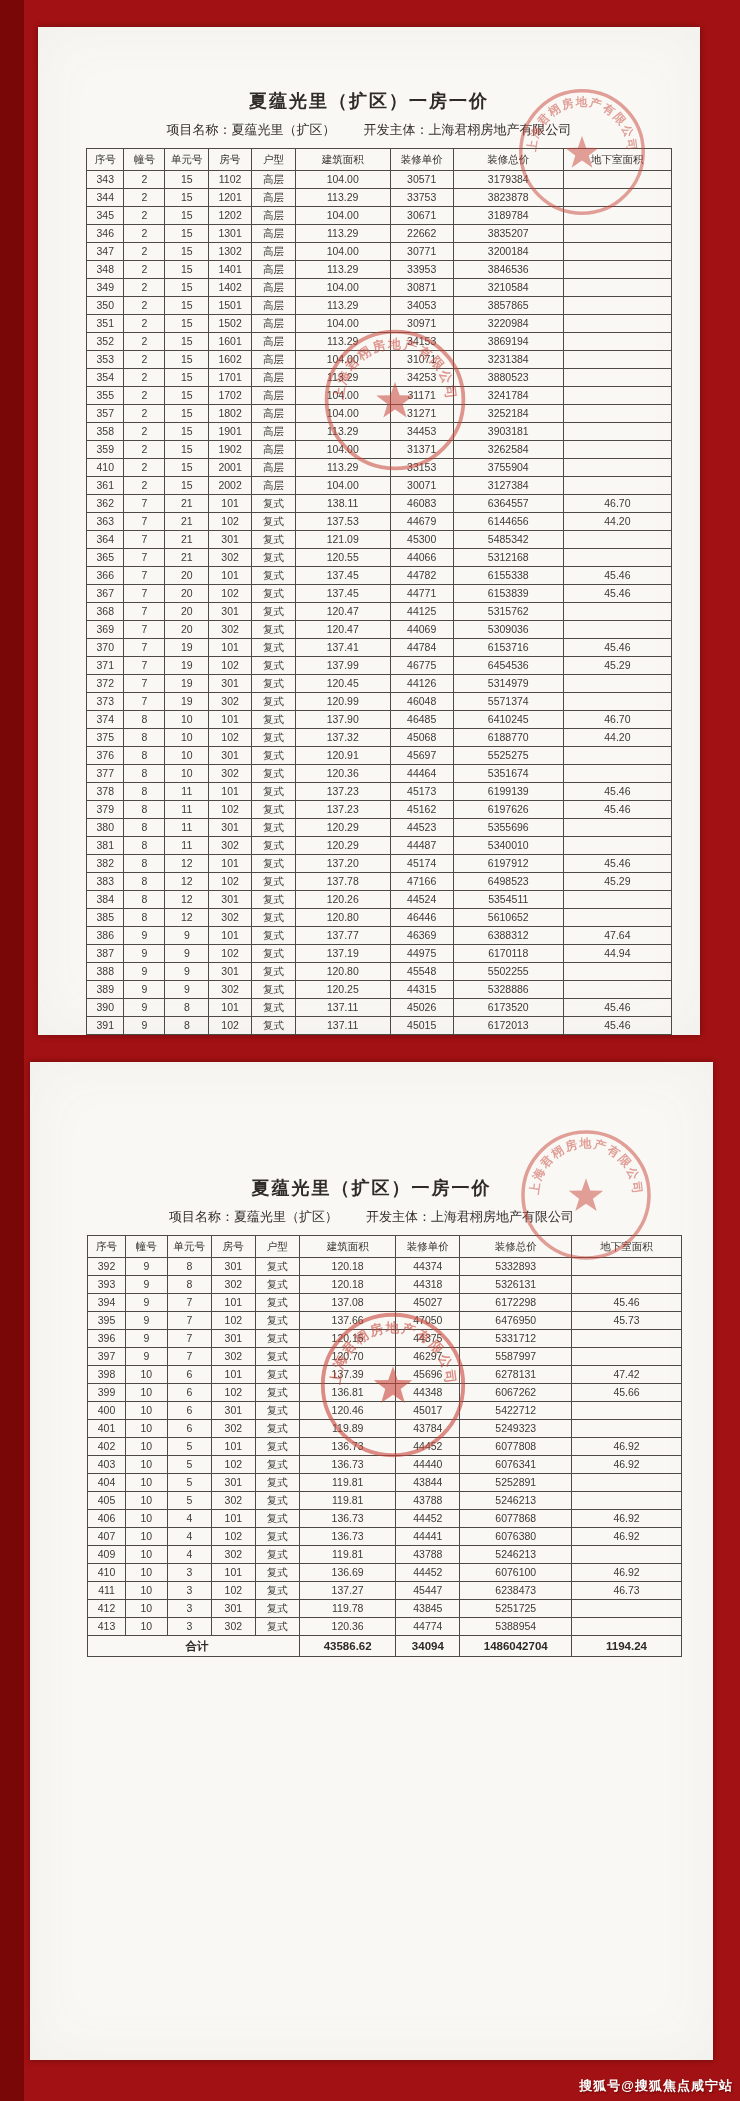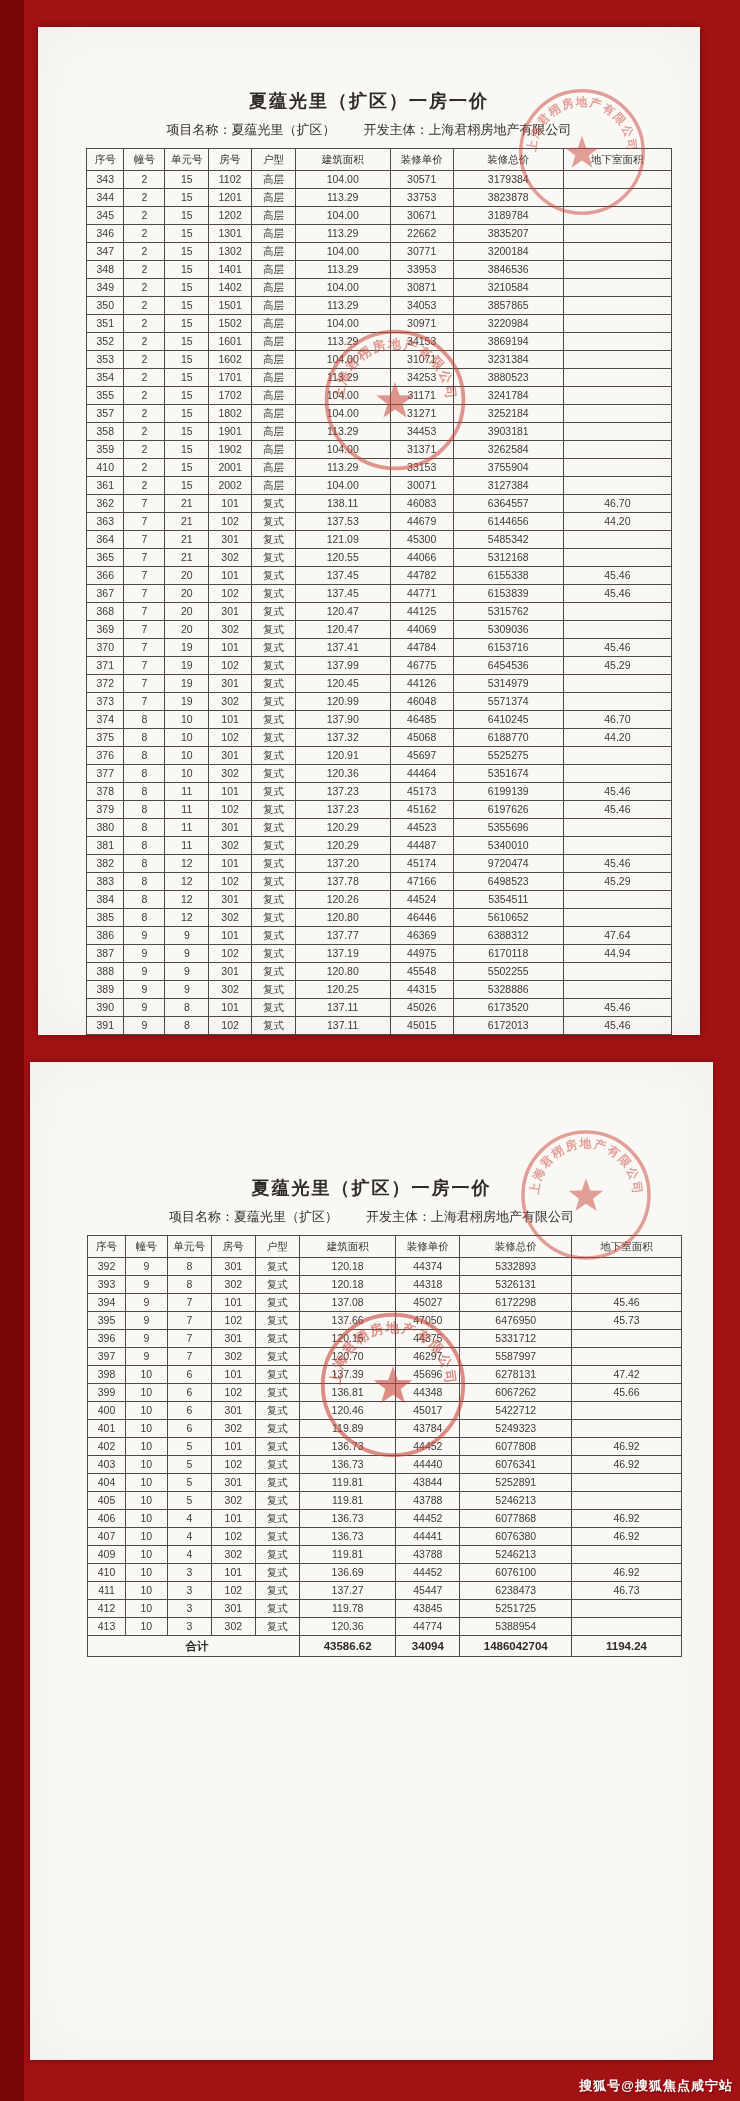--- a/index.html
+++ b/index.html
@@ -490,21 +490,21 @@
             <td></td>
           </tr>
           <tr>
             <td>382</td>
             <td>8</td>
             <td>12</td>
             <td>101</td>
             <td>复式</td>
             <td>137.20</td>
             <td>45174</td>
-            <td>9720474</td>
+            <td>6197912</td>
             <td>45.46</td>
           </tr>
           <tr>
             <td>383</td>
             <td>8</td>
             <td>12</td>
             <td>102</td>
             <td>复式</td>
             <td>137.78</td>
             <td>47166</td>

